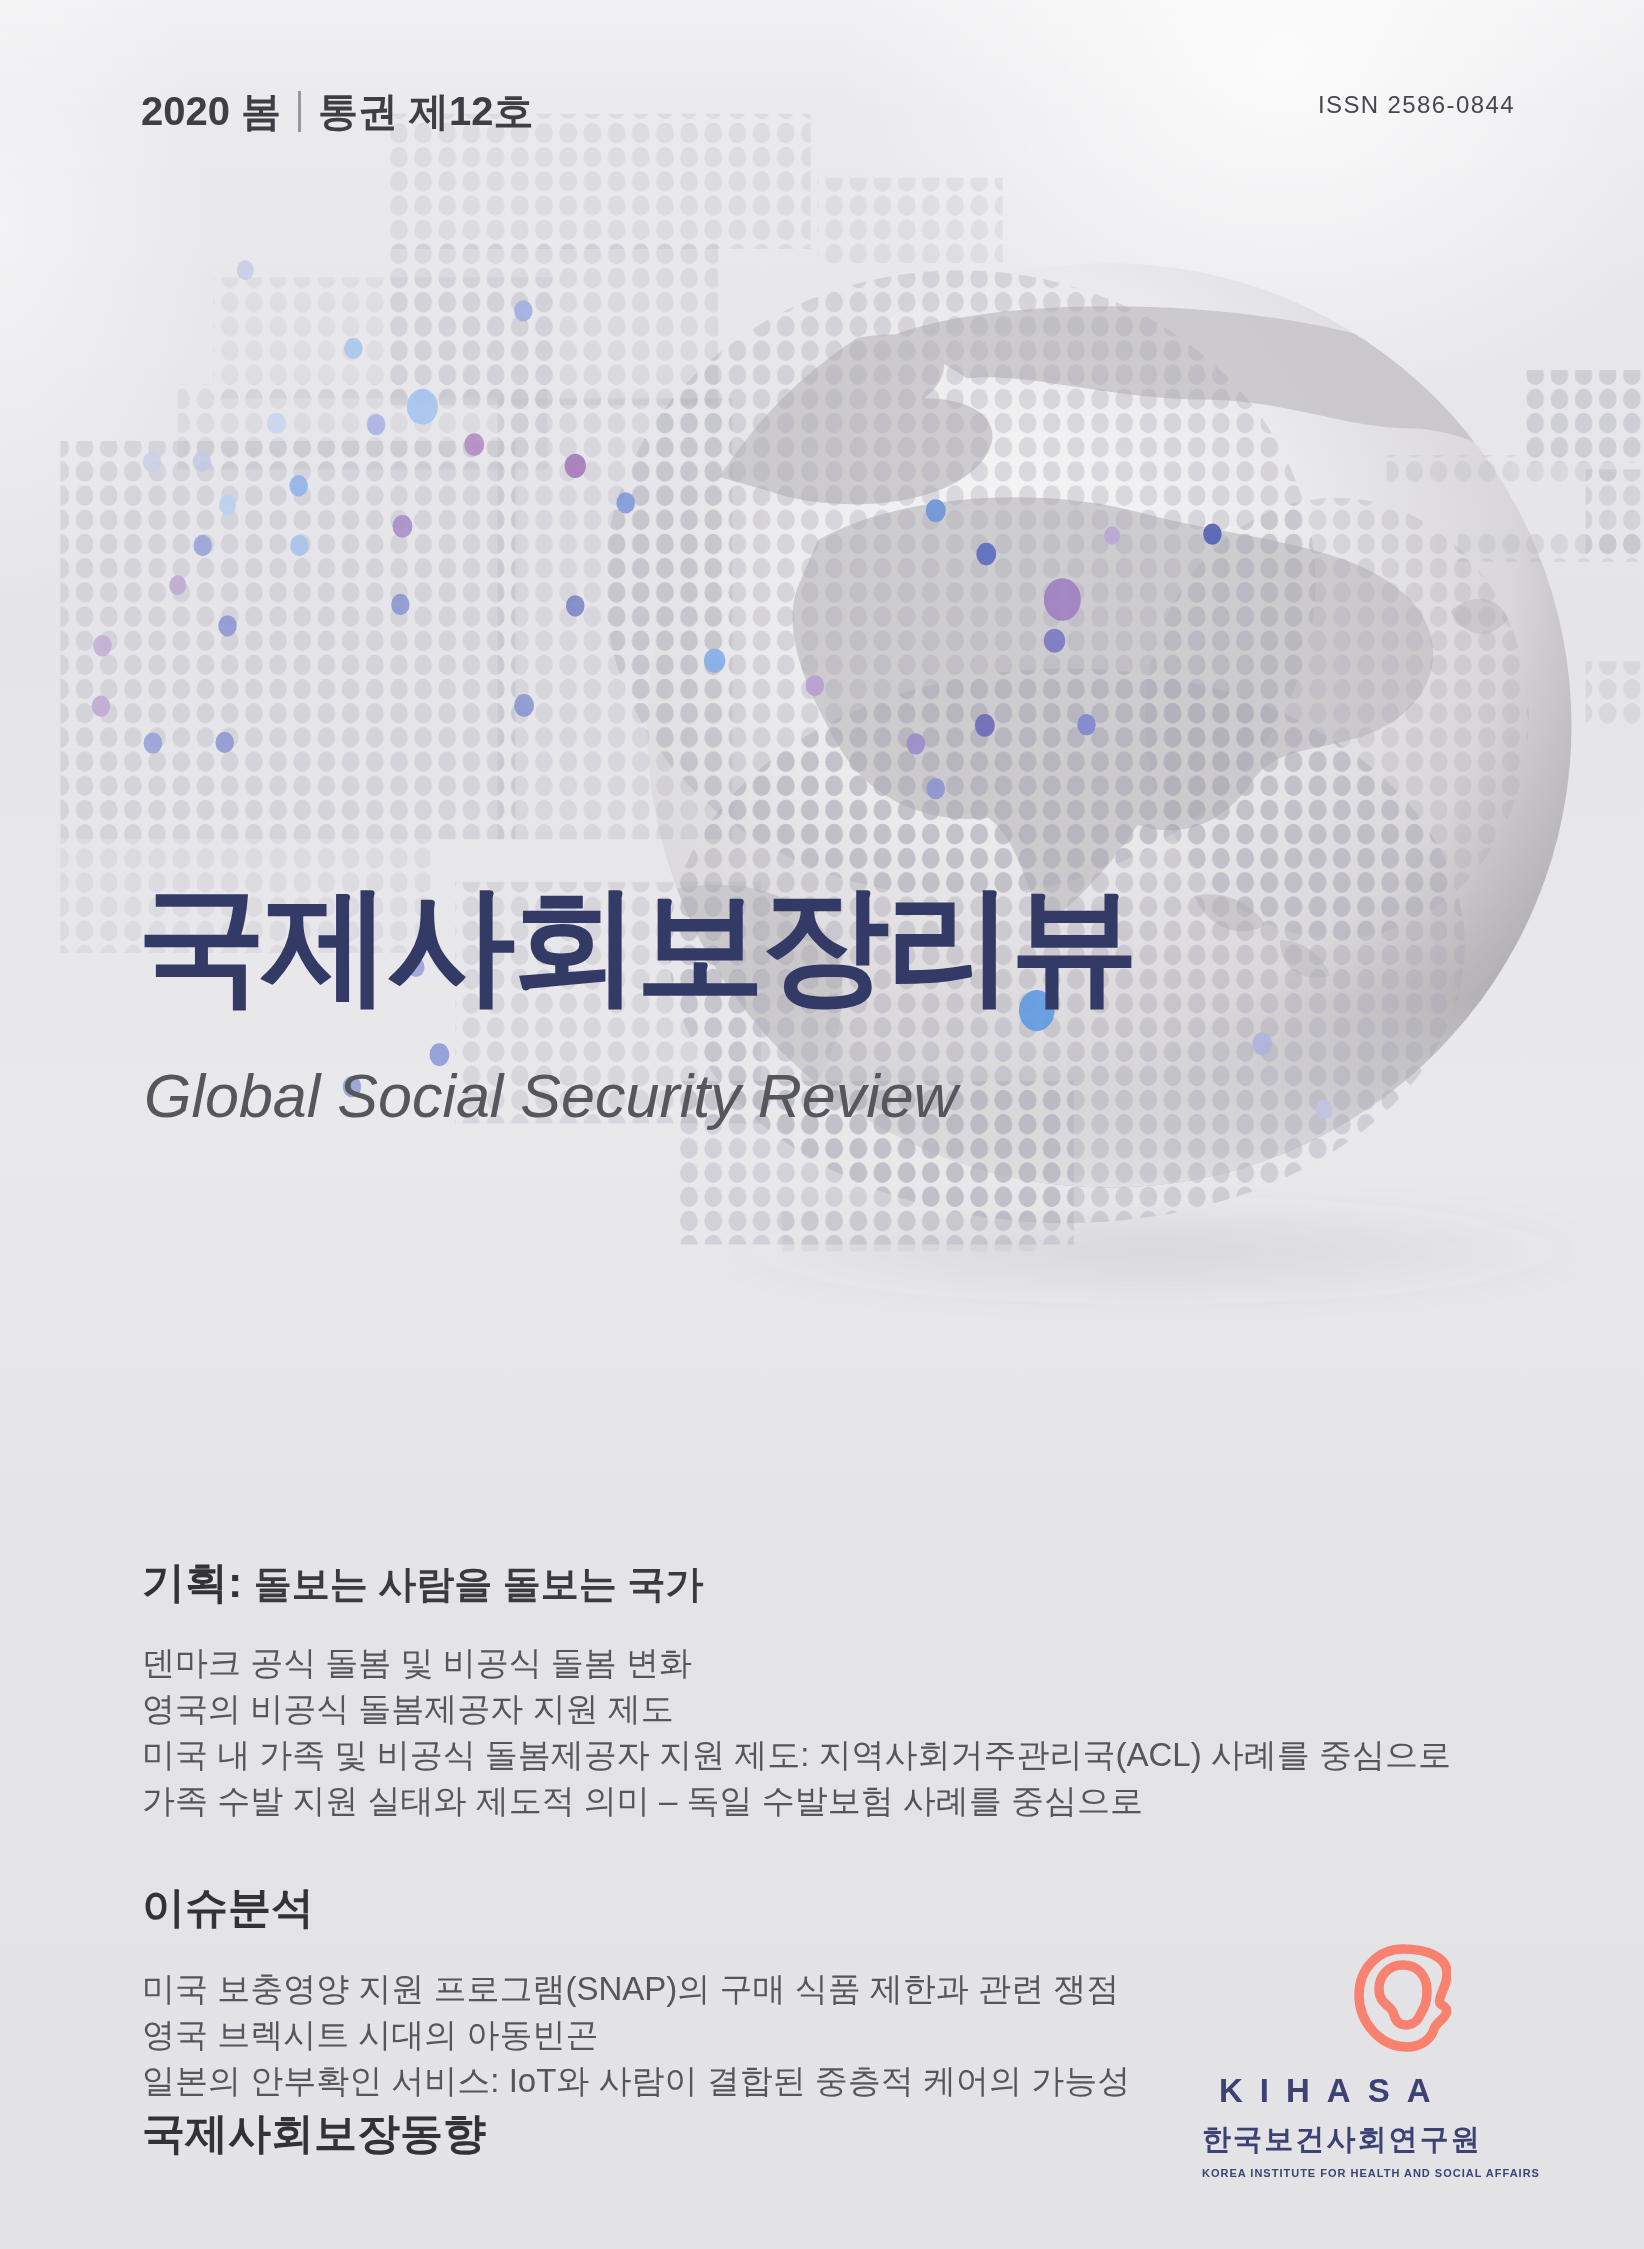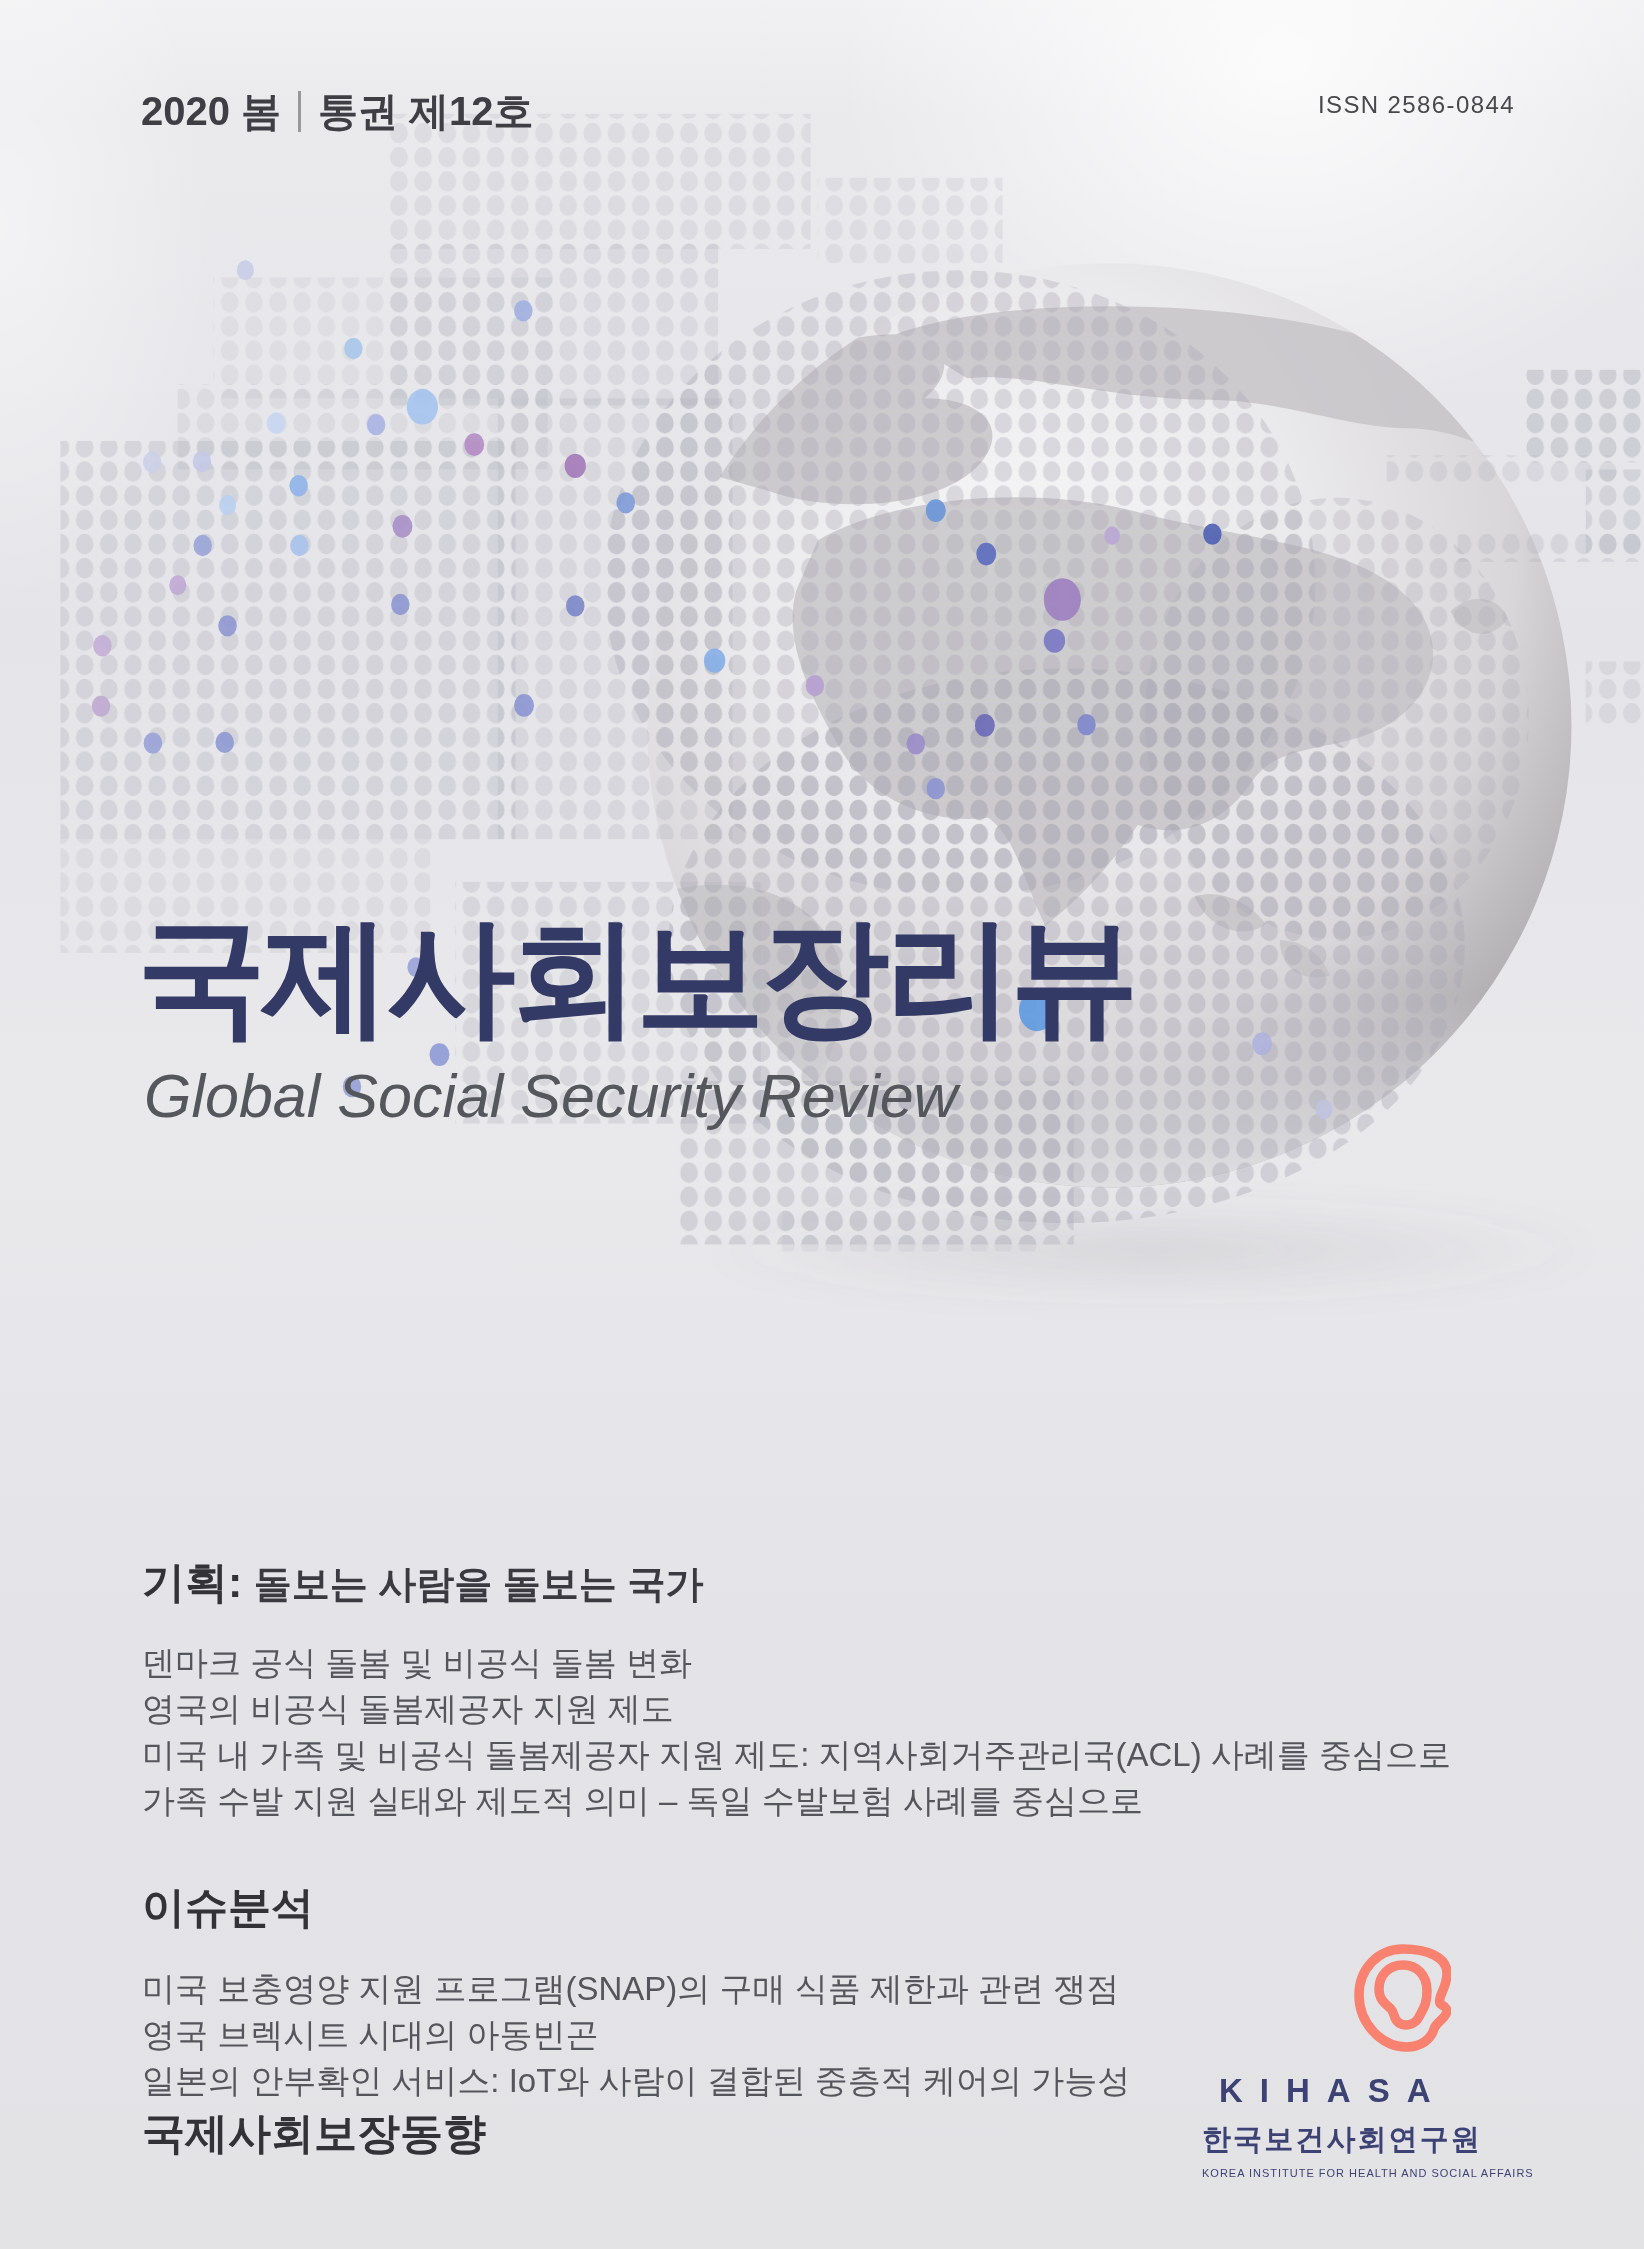--- a/index.html
+++ b/index.html
@@ -12,39 +12,39 @@
     background:radial-gradient(ellipse 640px 498px at 78% 3%,rgba(255,255,255,.8),rgba(255,255,255,0) 70%),
                radial-gradient(ellipse 356px 640px at 0% 10%,rgba(255,255,255,.45),rgba(255,255,255,0) 60%);
     pointer-events:none;}
   .artwork{position:absolute;left:0;top:0;z-index:1;}
   .txt{position:absolute;z-index:3;}
 
   .issue-info{left:141px;top:84px;font-size:40px;font-weight:bold;color:#3e3e44;display:flex;align-items:center;}
   .issue-divider{display:inline-block;width:2.8px;height:41px;background:#97979c;margin:0 17px;}
   .issn{right:129px;top:91px;font-size:24px;color:#47474c;letter-spacing:1.4px;}
 
-  .title-ko{left:137px;top:880px;font-size:129px;font-weight:800;color:#343a66;letter-spacing:-4.3px;line-height:1;white-space:nowrap;margin-top:32px;}
+  .title-ko{left:137px;top:880px;font-size:129px;font-weight:800;color:#343a66;letter-spacing:-4.3px;line-height:1;white-space:nowrap;}
   .title-en{left:144px;top:1061px;font-size:61px;font-style:italic;color:#55575d;letter-spacing:0px;white-space:nowrap;}
 
   .toc{left:142px;top:1554px;width:1209px;}
   .toc-heading{font-size:43px;color:#323237;display:flex;align-items:baseline;white-space:nowrap;}
   .toc-heading .lbl{font-weight:800;}
   .toc-heading .topic{font-weight:600;font-size:38px;color:#3a3a40;margin-left:11.4px;}
   .toc-list{list-style:none;margin:28.4px 0 0 0;padding:0;}
   .toc-list li{font-size:33px;color:#55555c;line-height:46px;white-space:nowrap;}
   .toc-gap{height:55px;}
   .toc-heading.solo{font-weight:800;}
 
   .trends-heading{left:142px;top:2105px;font-size:43px;font-weight:800;color:#323237;white-space:nowrap;}
 
   .publisher{left:1202px;top:1943px;width:398px;z-index:3;}
   .publisher .face{display:block;margin:0 auto;}
   .pub-acronym{margin-top:18.5px;font-size:33px;font-weight:800;color:#3d4274;letter-spacing:17px;text-indent:17px;white-space:nowrap;}
   .pub-name-ko{margin-top:10px;font-size:29px;font-weight:700;color:#3d4274;letter-spacing:2.1px;white-space:nowrap;}
-  .pub-name-en{margin-top:7.1px;font-size:11px;font-weight:normal;color:#3d4274;letter-spacing:1px;white-space:nowrap;}
+  .pub-name-en{margin-top:7.1px;font-size:11px;font-weight:bold;color:#3d4274;letter-spacing:1px;white-space:nowrap;}
 </style>
 </head>
 <body>
 
 <div class="cover">
   <div class="bg-sheen"></div>
 
   <svg class="artwork" width="1644" height="2250" viewBox="0 0 2312 3164" aria-hidden="true">
     <defs>
       <radialGradient id="sphereGrad" cx="40%" cy="32%" r="78%">

